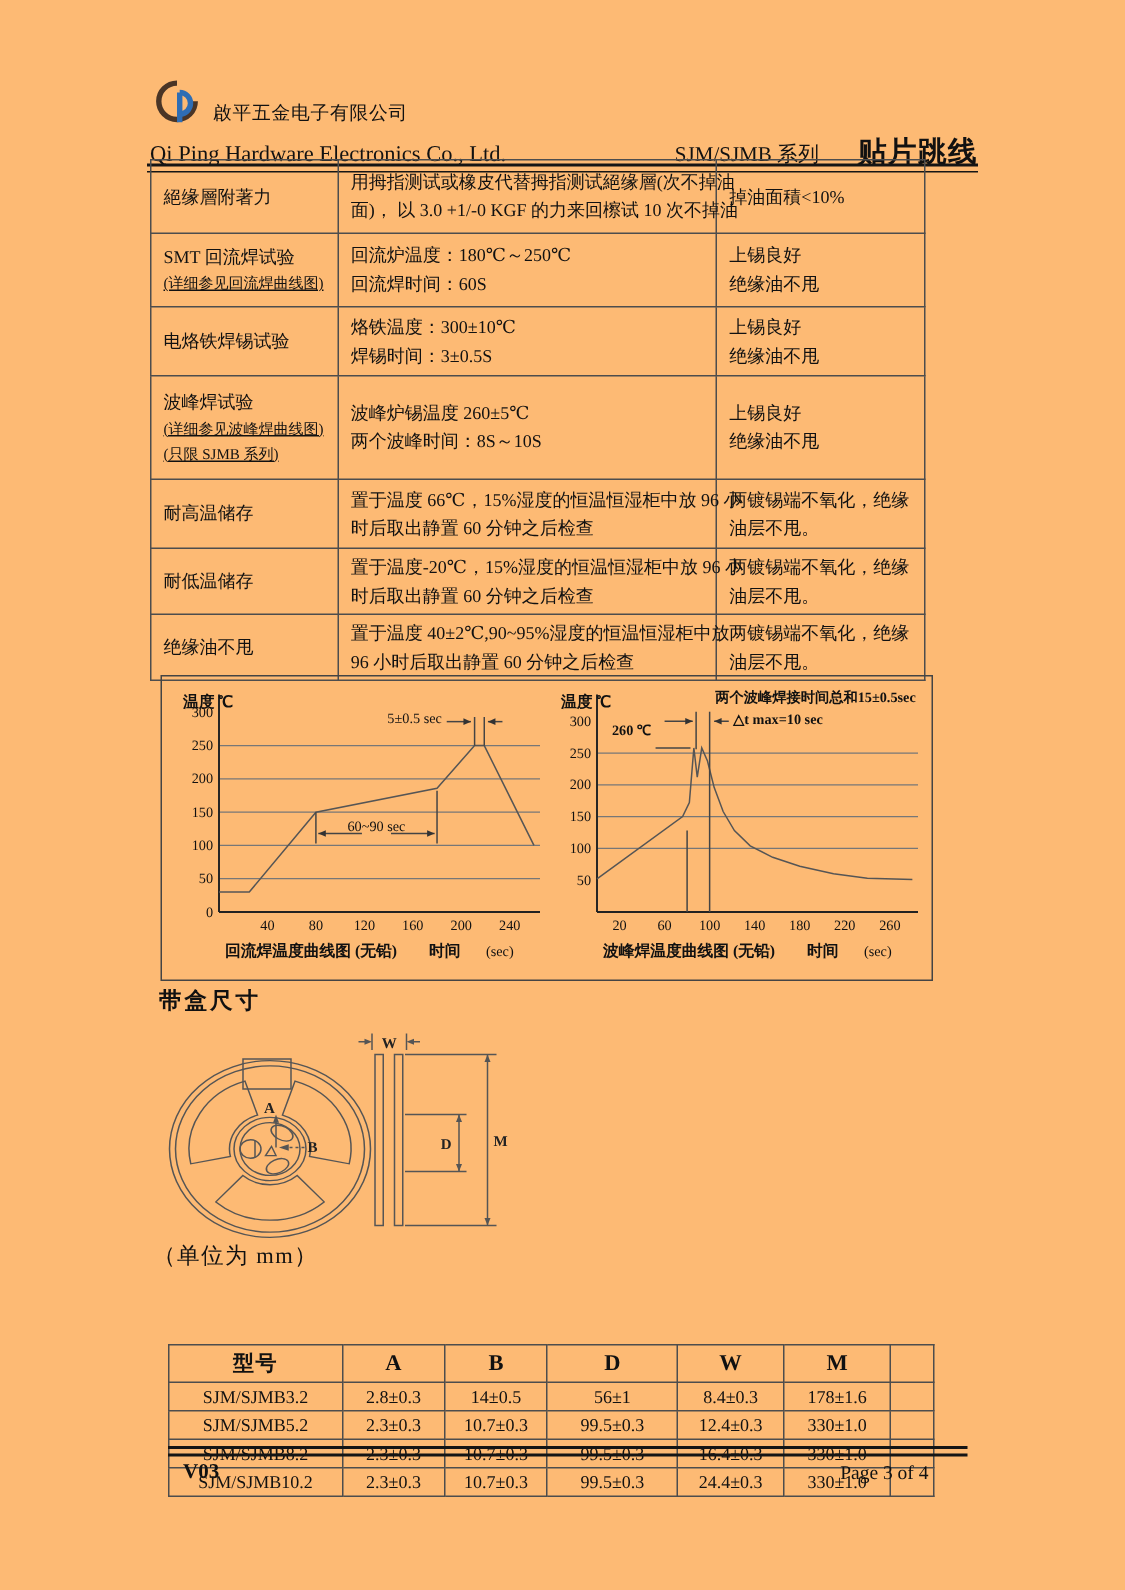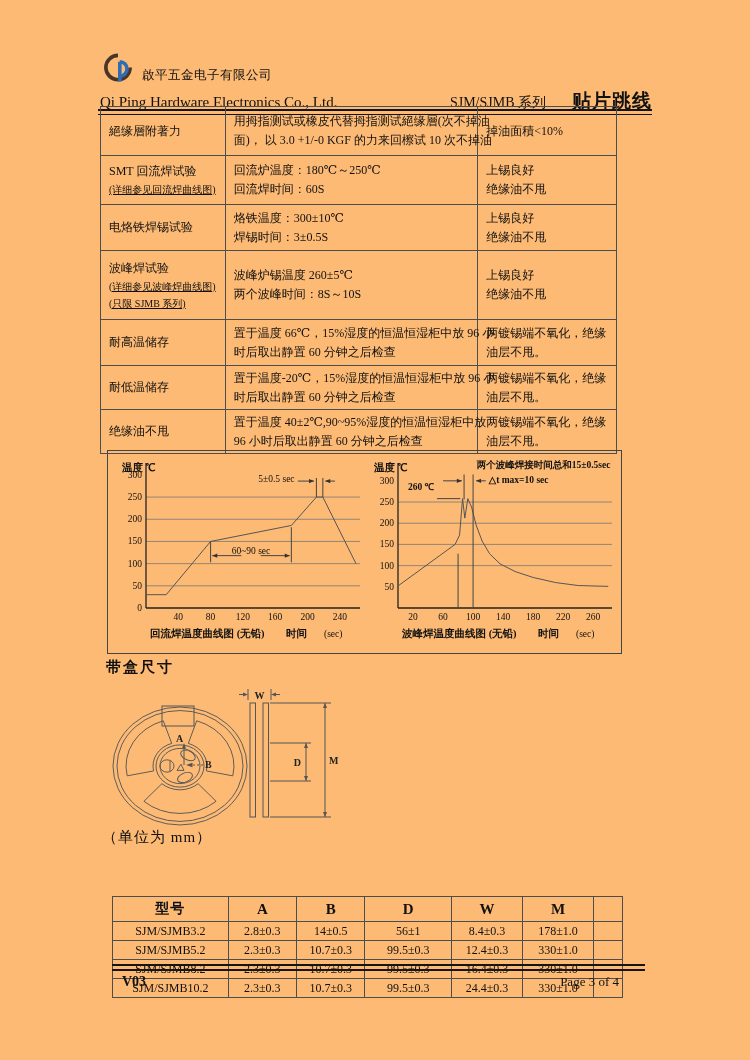--- a/index.html
+++ b/index.html
@@ -353,21 +353,21 @@
           <th></th>
         </tr>
       </thead>
     <tbody>
         <tr>
           <td>SJM/SJMB3.2</td>
           <td>2.8±0.3</td>
           <td>14±0.5</td>
           <td>56±1</td>
           <td>8.4±0.3</td>
-          <td>178±1.0</td>
+          <td>178±1.6</td>
           <td></td>
         </tr>
         <tr>
           <td>SJM/SJMB5.2</td>
           <td>2.3±0.3</td>
           <td>10.7±0.3</td>
           <td>99.5±0.3</td>
           <td>12.4±0.3</td>
           <td>330±1.0</td>
           <td></td>

